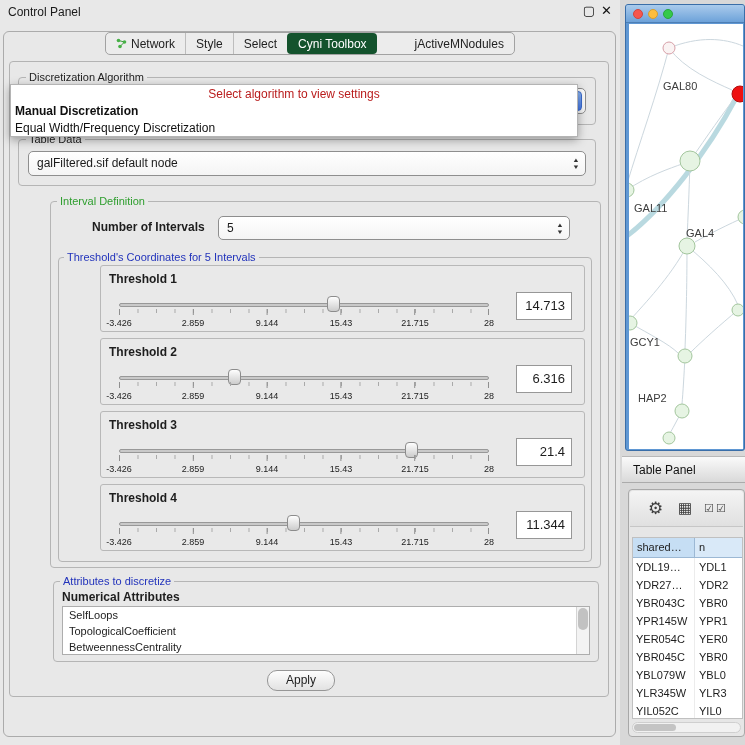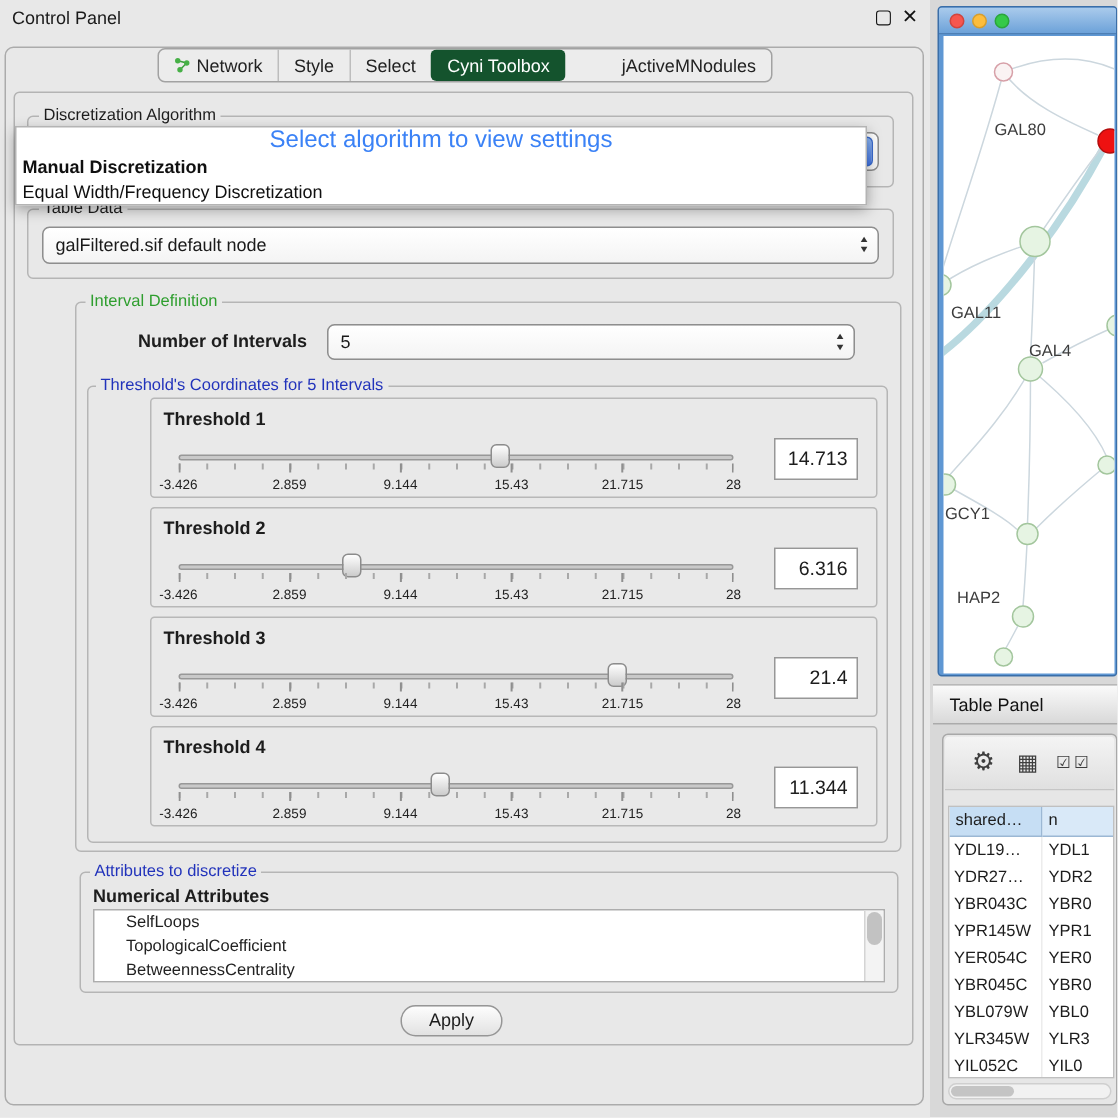--- a/index.html
+++ b/index.html
@@ -41,21 +41,21 @@
   .stepper { display:flex; flex-direction:column; align-items:center; justify-content:center; gap:1px; }
   .stepper span { font-size:6px; line-height:6px; color:#333; transform:scaleX(1.25); }
   .combo .stepper.gray { position:absolute; right:6px; top:0; bottom:0; }
   .combo .stepper.blue { position:absolute; right:3px; top:2px; bottom:2px; width:18px;
         background:linear-gradient(#8cb8f8,#4478ea); border:1px solid #3b6cd0; border-radius:4px; }
   .combo .stepper.blue span { color:#fff; }
 
   
   .popup { position:absolute; left:10px; top:84px; width:568px; height:53px; background:#fff;
            border:1px solid #b4b4b4; box-shadow:0 3px 9px rgba(0,0,0,.35); z-index:6; }
-  .popup .ph { height:18px; line-height:18px; text-align:center; color:#3b82f6; font-size:16px; }
+  .popup .ph { height:18px; line-height:18px; text-align:center; color:#b91c1c; font-size:12px; }
   .popup .opt { height:17px; line-height:17px; padding-left:4px; font-size:12px; color:#101010; }
   .popup .opt.bold { font-weight:bold; }
 
   
   .thresholds-stack { position:absolute; left:65px; top:265px; width:520px; }
   .threshold { position:relative; height:67px; margin-bottom:6px; border:1px solid #b8b8b8; border-radius:3px; background:#e9e9e9;margin-left:35px; }
   .t-label { position:absolute; left:8px; top:6px; font-size:12px; font-weight:bold; }
   .slider { position:absolute; left:14px; top:28px; width:378px; height:38px; }
   .slider .track { position:absolute; left:4px; right:4px; top:9px; height:4px; background:#c9c9c9;
                    border:1px solid #989898; border-radius:2px; }
@@ -70,21 +70,21 @@
   .slider .scale { position:absolute; left:4px; right:4px; top:24px; height:11px; font-size:9px; color:#222; }
   .slider .scale span { position:absolute; transform:translateX(-50%); white-space:nowrap; }
   .slider .scale .s0{left:0%}.slider .scale .s1{left:20%}.slider .scale .s2{left:40%}
   .slider .scale .s3{left:60%}.slider .scale .s4{left:80%}.slider .scale .s5{left:100%}
   .value-box { position:absolute; right:12px; top:26px; width:56px; height:28px; background:#fff;
                border:1px solid #979797; font-size:13px; line-height:26px; text-align:right; padding-right:6px; }
 
   
   .listbox { position:absolute; left:62px; top:606px; width:528px; height:49px; background:#fff;
              border:1px solid #adadad; overflow:hidden; }
-  .list-item { height:16px; line-height:16px; font-size:11px; padding-left:21px; color:#222; white-space:nowrap; }
+  .list-item { height:16px; line-height:16px; font-size:11px; padding-left:6px; color:#222; white-space:nowrap; }
   .vscroll { position:absolute; right:0; top:0; bottom:0; width:13px; background:#f3f3f3; border-left:1px solid #d4d4d4; }
   .vthumb { position:absolute; left:1px; top:1px; width:10px; height:22px; background:#c2c2c2; border-radius:5px; }
 
   .apply-btn { position:absolute; left:267px; top:670px; width:68px; height:21px; text-align:center;
                font-size:12px; line-height:19px; background:linear-gradient(#fdfdfd,#e2e2e2);
                border:1px solid #969696; border-radius:10px; }
 
   .bold-label { position:absolute; font-size:12px; font-weight:bold; }
 
   

